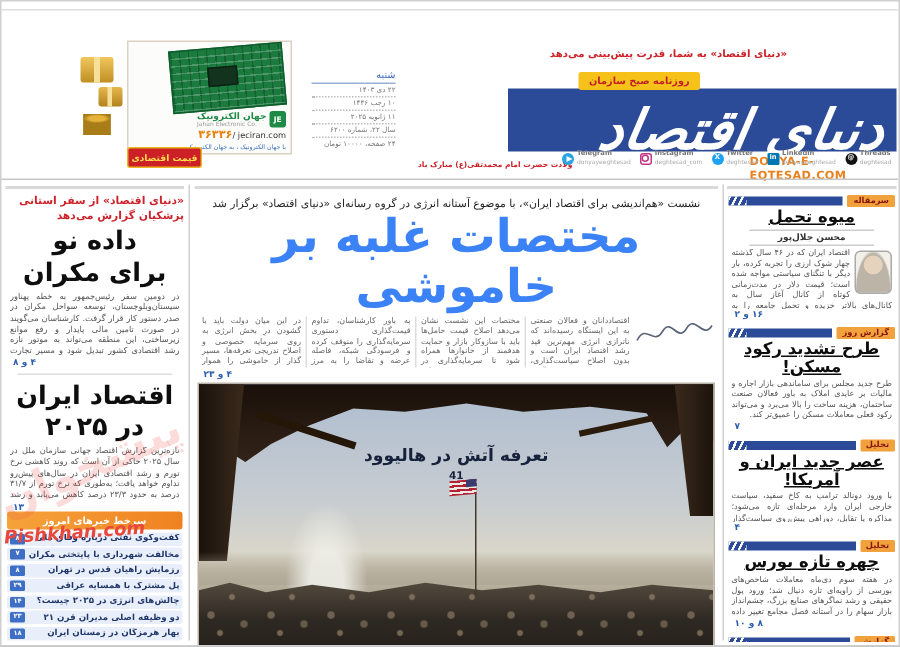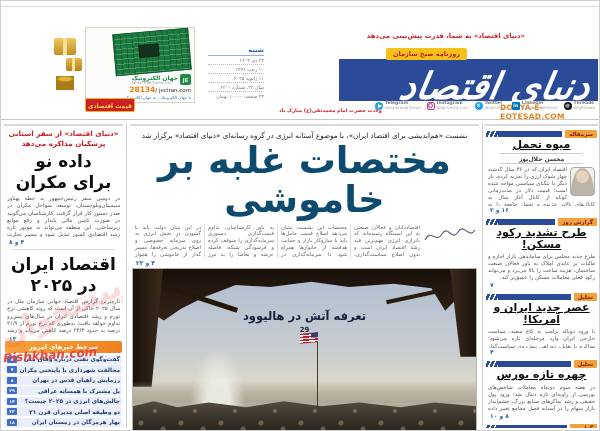--- a/index.html
+++ b/index.html
@@ -24,21 +24,21 @@
   .gift2{position:absolute;left:-20px;top:30px;width:16px;height:13px;border-radius:2px;background:linear-gradient(180deg,#e7b84e,#b2821d);}
   .gift2::before{content:"";position:absolute;left:6px;top:0;width:3px;height:100%;background:#f7e09a;}
   .coins{position:absolute;left:-30px;top:48px;width:18px;height:14px;
          background:radial-gradient(ellipse 9px 3px at 9px 3px,#e6b33a 60%,#a87d18 100%),
                     radial-gradient(ellipse 9px 3px at 9px 8px,#dca92e 60%,#a87d18 100%),
                     radial-gradient(ellipse 9px 3px at 9px 13px,#d19e24 60%,#96700f 100%);background-repeat:no-repeat;}
   .price{position:absolute;left:84px;top:97px;width:48px;height:12px;background:#cc1f26;border:1px solid #eab51f;border-radius:2px;
          color:#ffdf4e;font-size:6px;font-weight:bold;display:flex;align-items:center;justify-content:center;}
   
   .dateblock{position:absolute;left:207px;top:45px;width:56px;text-align:right;}
-  .dw{font-size:6.5px;font-weight:bold;color:#2a5db0;border-bottom:1px solid #9ab0d8;padding-bottom:1px;}
+  .dw{font-size:6.5px;font-weight:normal;color:#2a5db0;border-bottom:1px solid #9ab0d8;padding-bottom:1px;}
   .dl{font-size:4.8px;color:#777;border-bottom:1px dotted #bbb;padding:1.5px 0;white-space:nowrap;}
   .dl:last-child{border-bottom:none;}
   
   .slogan{position:absolute;left:388px;top:31px;width:136px;text-align:center;font-size:6.8px;font-weight:bold;color:#cc2229;white-space:nowrap;}
   .badge{position:absolute;left:385px;top:47px;background:#f6c21a;color:#c02026;font-size:6.5px;font-weight:bold;padding:2px 7px;border-radius:2px;z-index:4;white-space:nowrap;}
   .band{position:absolute;left:338px;top:58px;width:259px;height:42px;background:#2b4a97;}
   .mast-title{position:absolute;right:8px;bottom:-4px;font-size:37px;font-weight:bold;font-style:italic;color:#fff;
               transform:skewX(-10deg);letter-spacing:-2px;line-height:1;white-space:nowrap;}
   .socialbar{position:absolute;left:374px;top:100px;display:flex;direction:ltr;gap:6px;align-items:flex-start;z-index:3;}
   .sicon{display:flex;gap:2px;align-items:center;}
@@ -54,33 +54,33 @@
   .sname{font-size:4.5px;font-weight:bold;color:#777;}
   .shandle{font-size:4px;color:#aaa;}
   .greet{position:absolute;left:278px;top:106px;font-size:5px;font-weight:bold;color:#cc2229;white-space:nowrap;z-index:2;}
   .domain{position:absolute;left:499px;top:102px;font-size:7.5px;font-weight:bold;color:#e8821e;direction:ltr;letter-spacing:.3px;}
   .hdrline{position:absolute;top:118px;left:0;right:0;height:1px;background:#c6c6c6;}
   .vrule{position:absolute;top:122px;bottom:3px;width:1px;background:#d0d0d0;}
   
   .colL{position:absolute;left:3px;top:123px;width:119px;bottom:2px;border-top:2px solid #d9d9d9;overflow:hidden;}
   .colC{position:absolute;left:129px;top:123px;width:349px;bottom:2px;border-top:2px solid #d9d9d9;}
   .colR{position:absolute;left:484px;top:123px;width:113px;bottom:2px;border-top:2px solid #d9d9d9;overflow:hidden;}
-  .lk{margin:3px 0 0;font-size:7.2px;line-height:1.35;color:#cc2229;font-weight:bold;text-align:center;}
+  .lk{margin:3px 0 0;font-size:7.2px;line-height:1.35;color:#cc2229;font-weight:bold;}
   .lh{font-size:17px;font-weight:900;line-height:1.2;color:#0e0e0e;text-align:center;margin:3px 0;}
   .lbody{font-size:5.5px;line-height:1.32;color:#555;text-align:justify;margin:0 3px;overflow:hidden;}
   .lref{font-size:6px;font-weight:bold;color:#2a5db0;text-align:left;margin:1px 5px 0;}
   .ldiv{border-top:1px solid #ddd;margin:4px 8px;}
   .llist{position:absolute;bottom:0;left:0;right:0;}
   .llhead{background:linear-gradient(90deg,#f6a33c,#ef8220);color:#fff;font-size:6.5px;font-weight:bold;text-align:center;padding:2px 0;border-radius:2px;margin:0 1px 2px;}
   .litem{display:flex;align-items:center;gap:2px;background:#e9effa;border-radius:2px;margin:0 1px 1.5px;padding:1px 2px;}
   .lit{flex:1;font-size:5.8px;font-weight:bold;color:#22386b;white-space:nowrap;overflow:hidden;}
   .lnum{width:10px;height:7px;background:#3f6fc4;border-radius:1px;color:#fff;font-size:4.5px;font-weight:bold;display:flex;align-items:center;justify-content:center;flex:none;}
   
   .ck{margin-top:5px;font-size:7.2px;color:#222;text-align:center;white-space:nowrap;overflow:hidden;}
-  .chl{font-size:37px;font-weight:900;color:#0c4a6e;text-align:center;line-height:1.05;margin:2px 0 4px;letter-spacing:-.5px;}
+  .chl{font-size:31px;font-weight:900;color:#3b82f6;text-align:center;line-height:1.05;margin:2px 0 4px;letter-spacing:-.5px;}
   .deck{display:flex;margin:0 2px;height:34px;}
   .sig{width:54px;flex:none;position:relative;}
   .dcol{flex:1;padding:0 3px;border-left:1px solid #ddd;font-size:5.3px;line-height:1.28;color:#666;text-align:justify;overflow:hidden;}
   .dcol:last-child{border-left:none;}
   .dref{font-size:6px;color:#2a5db0;font-weight:bold;text-align:left;margin:1px 6px;}
   .photo{position:relative;margin:2px 2px 0;height:194px;overflow:hidden;border:1px solid #b9b4a8;box-sizing:border-box;
          background:linear-gradient(180deg,#aebdd0 0%,#c7ccd1 40%,#d9d6ca 58%,#c4bcab 66%,#b1a896 72%,#a79d8a 100%);}
   .burntop{position:absolute;top:0;left:0;right:0;height:54px;background:linear-gradient(180deg,#191009,#34241a);
            clip-path:polygon(0 0,100% 0,100% 70%,95% 52%,91% 78%,87% 36%,76% 28%,63% 34%,52% 24%,40% 34%,30% 30%,21% 52%,14% 74%,9% 96%,5% 80%,2% 96%,0 78%);}
   .postL{position:absolute;top:0;left:0;width:30px;height:118px;background:linear-gradient(90deg,#1a120b,#3b2a1c);clip-path:polygon(0 0,100% 0,62% 100%,0 100%);}
@@ -134,21 +134,21 @@
     <div class="gift1"></div>
     <div class="gift2"></div>
     <div class="coins"></div>
     <div class="adlogo-row">
       <span class="je">JE</span>
       <span style="display:flex;flex-direction:column;align-items:flex-end;">
         <span class="adbrand">جهان الکترونیک</span>
         <span class="adbrand-en">Jahan Electronic Co.</span>
       </span>
     </div>
-    <div class="adphone"><b>28134</b><span>/ jeciran.com</span></div>
+    <div class="adphone"><b>۳۶۳۳۶</b><span>/ jeciran.com</span></div>
     <div class="adtag">با جهان الکترونیک ، به جهان الکترونیک</div>
   </div>
   <div class="price">قیمت اقتصادی</div>
 
   <div class="dateblock">
     <div class="dw">شنبه</div>
     <div class="dl">۲۲ دی ۱۴۰۳</div>
     <div class="dl">۱۰ رجب ۱۴۴۶</div>
     <div class="dl">۱۱ ژانویه ۲۰۲۵</div>
     <div class="dl">سال ۲۲، شماره ۶۲۰۰</div>
@@ -200,21 +200,21 @@
   </div>
   <div class="domain">DONYA-E-EQTESAD.COM</div>
   <div class="hdrline"></div>
 
   <div class="vrule" style="left:125px"></div>
   <div class="vrule" style="left:481px"></div>
 
   <div class="colL">
     <div class="lk">
       <span>«دنیای اقتصاد» از سفر استانی</span><br>
-      <span>پزشکیان مذاکره می‌دهد</span>
+      <span>پزشکیان گزارش می‌دهد</span>
     </div>
     <div class="lh">
       <span>داده نو</span><br>
       <span>برای مکران</span>
     </div>
     <div class="lbody" style="max-height:42px">در دومین سفر رئیس‌جمهور به خطه پهناور سیستان‌وبلوچستان، توسعه سواحل مکران در صدر دستور کار قرار گرفت. کارشناسان می‌گویند در صورت تامین مالی پایدار و رفع موانع زیرساختی، این منطقه می‌تواند به موتور تازه رشد اقتصادی کشور تبدیل شود و مسیر تجارت دریایی ایران را متحول کند.</div>
     <div class="lref">۴ و ۸</div>
     <div class="ldiv"></div>
     <div class="lh">
       <span>اقتصاد ایران</span><br>
@@ -272,21 +272,21 @@
     </div>
     <div class="dref">۴ و ۲۳</div>
 
     <div class="photo">
       <div class="burntop"></div>
       <div class="postL"></div>
       <div class="postR"></div>
       <div class="beam"></div>
       <div class="beam2"></div>
       <div class="pcap">تعرفه آتش در هالیوود</div>
-      <div class="pref">29</div>
+      <div class="pref">41</div>
       <div class="pole"></div>
       <div class="flag"></div>
       <div class="haze"></div>
       <div class="smoke"></div>
       <div class="rubble"></div>
 
     </div>
 
   </div>
 

